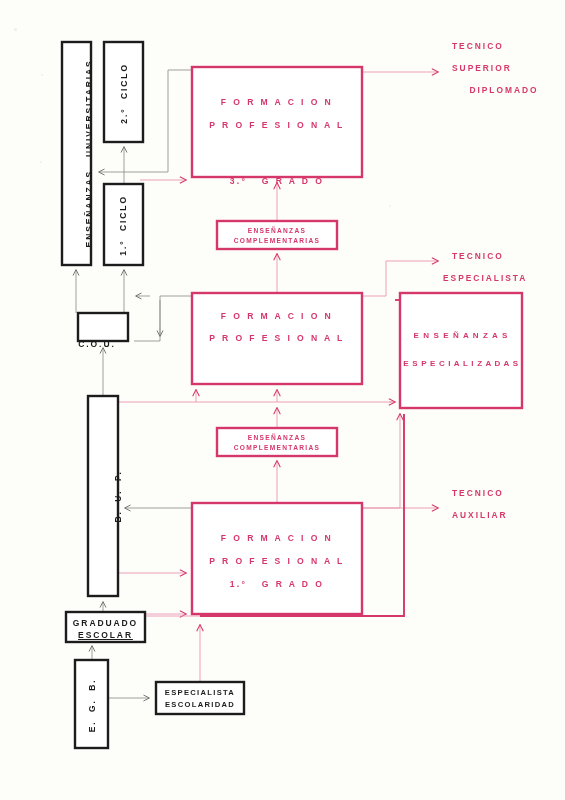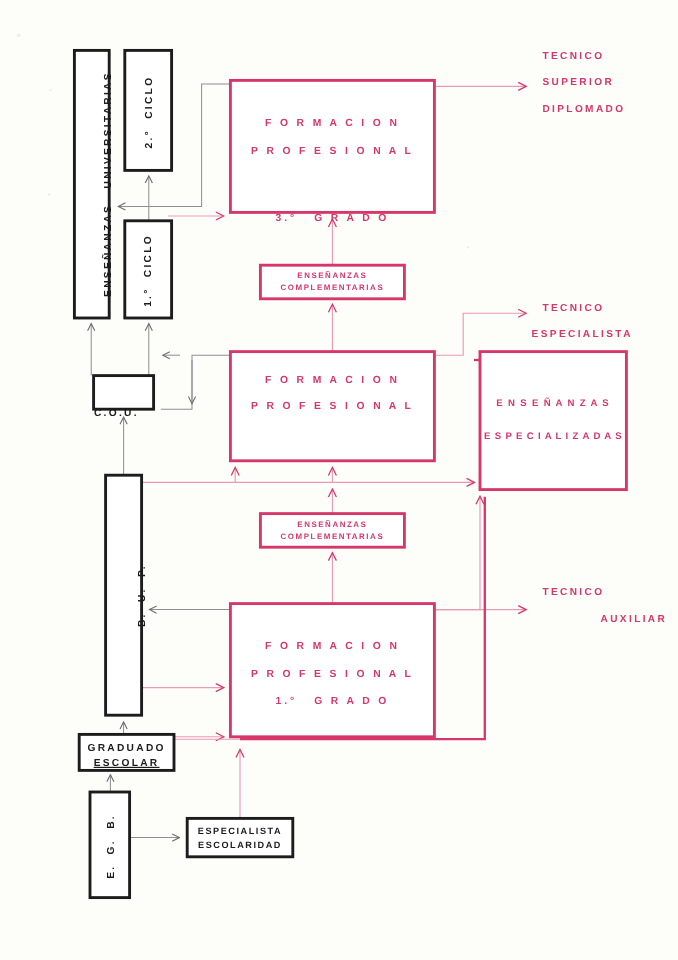--- a/index.html
+++ b/index.html
@@ -154,25 +154,25 @@
 
   <div class="lbl pnk-sm" style="left:217px;top:433px;width:120px;">ENSEÑANZAS</div>
   <div class="lbl pnk-sm" style="left:217px;top:443px;width:120px;">COMPLEMENTARIAS</div>
 
   <div class="lbl pnk" style="left:192px;top:532px;width:170px;">F O R M A C I O N</div>
   <div class="lbl pnk" style="left:192px;top:555px;width:170px;">P R O F E S I O N A L</div>
   <div class="lbl pnk" style="left:192px;top:578px;width:170px;">1.°   G R A D O</div>
 
   <div class="lbl pnk-out" style="left:452px;top:40px;width:104px;text-align:left;">TECNICO</div>
   <div class="lbl pnk-out" style="left:452px;top:62px;width:104px;text-align:left;">SUPERIOR</div>
-  <div class="lbl pnk-out" style="left:452px;top:84px;width:104px;text-align:left;">DIPLOMADO</div>
+  <div class="lbl pnk-out" style="left:452px;top:84px;width:104px;text-align:center;">DIPLOMADO</div>
 
   <div class="lbl pnk-out" style="left:452px;top:250px;width:110px;text-align:left;">TECNICO</div>
   <div class="lbl pnk-out" style="left:443px;top:272px;width:120px;text-align:left;">ESPECIALISTA</div>
 
   <div class="lbl pnk-out" style="left:452px;top:487px;width:104px;text-align:left;">TECNICO</div>
-  <div class="lbl pnk-out" style="left:452px;top:509px;width:104px;text-align:right;">AUXILIAR</div>
+  <div class="lbl pnk-out" style="left:452px;top:509px;width:104px;text-align:left;">AUXILIAR</div>
 
   <div class="speck" style="left:14px;top:28px;width:3px;height:3px;"></div>
   <div class="speck" style="left:41px;top:74px;width:2px;height:2px;"></div>
   <div class="speck" style="left:40px;top:161px;width:2px;height:2px;"></div>
   <div class="speck" style="left:389px;top:205px;width:2px;height:2px;"></div>
 </div>
 
 </body></html>

